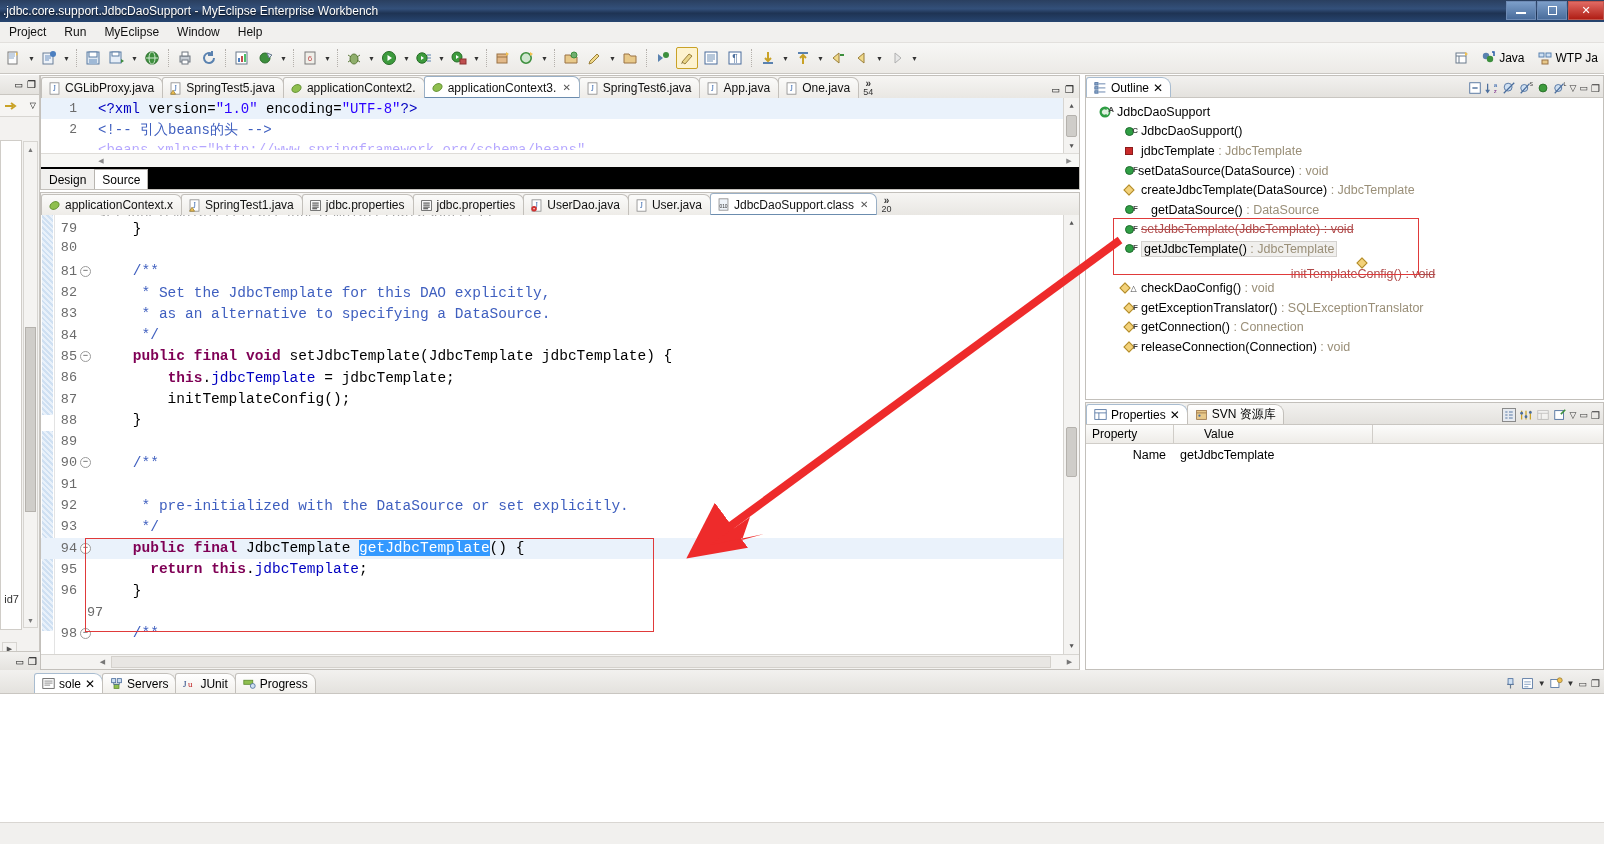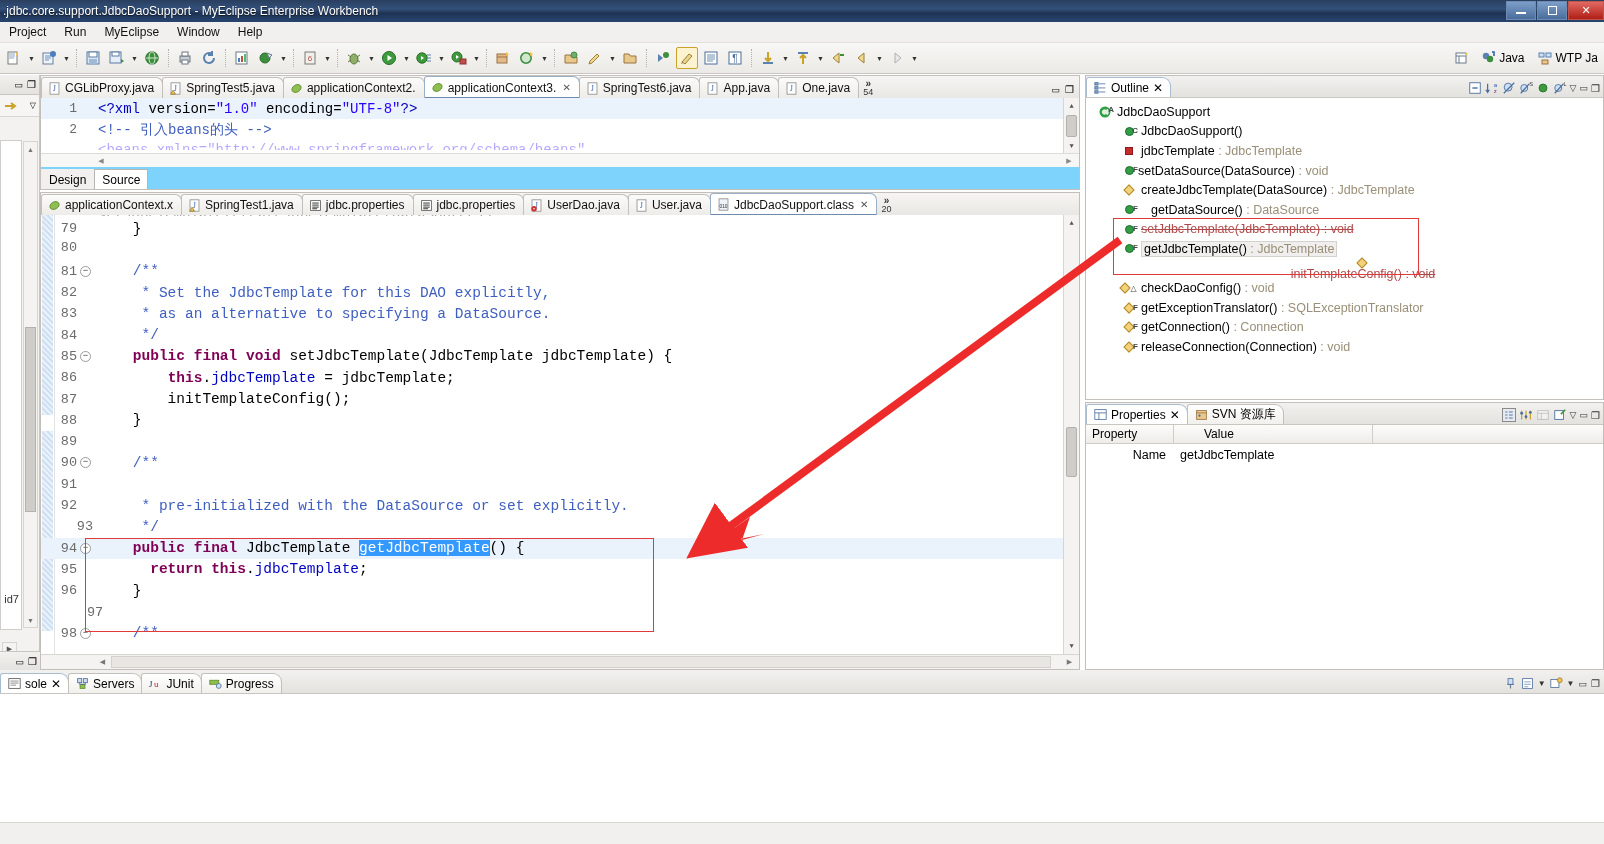--- a/index.html
+++ b/index.html
@@ -539,21 +539,21 @@
         <div class="thumb" style="top:17px;height:22px;"></div>
         <div class="ar" style="top:40px;">▼</div>
       </div>
     </div>
 
     <div style="position:absolute;left:0;right:0;bottom:22px;height:14px;background:#f7f7f5;border-top:1px solid #dedcd8;">
       <div style="position:absolute;left:54px;top:0;bottom:0;width:12px;display:flex;align-items:center;justify-content:center;font-size:7px;color:#888;">◀</div>
       <div style="position:absolute;right:4px;top:0;bottom:0;width:12px;display:flex;align-items:center;justify-content:center;font-size:7px;color:#888;">▶</div>
     </div>
 
-    <div style="position:absolute;left:0;right:0;bottom:0;height:22px;background:#7dd3fc;display:flex;align-items:flex-end;" id="top-page-tabs">
+    <div style="position:absolute;left:0;right:0;bottom:0;height:22px;background:#000000;display:flex;align-items:flex-end;" id="top-page-tabs">
         <div style="height:20px;padding:0 7px;display:flex;align-items:center;font-size:12px;
          background:#f1f0ee;
          border:1px solid transparent;border-bottom:none;">Design</div>
         <div style="height:20px;padding:0 7px;display:flex;align-items:center;font-size:12px;
          background:#fff;
          border:1px solid #b8b5b0;border-bottom:none;">Source</div>
       </div>
   </div>
 
   <div class="panel" style="left:40px;top:192px;width:1040px;height:478px;border:1px solid #c3c0bb;background:#fff;">
@@ -635,21 +635,21 @@
           <div class="codeline" style="position:absolute;left:0;right:0;top:85.2px;height:21.3px;"><span class="lnum" style="font-size:13.5px;">83</span><span class="ctext" style="font-size:14.5px;"><span class="cm">     * as an alternative to specifying a DataSource.</span></span></div>
           <div class="codeline" style="position:absolute;left:0;right:0;top:106.5px;height:21.3px;"><span class="lnum" style="font-size:13.5px;">84</span><span class="ctext" style="font-size:14.5px;"><span class="cm">     */</span></span></div>
           <div class="codeline" style="position:absolute;left:0;right:0;top:127.80000000000001px;height:21.3px;"><span class="lnum" style="font-size:13.5px;">85</span><span class="fold">−</span><span class="ctext" style="font-size:14.5px;"><span class="">    </span><span class="kw">public final void</span><span class=""> setJdbcTemplate(JdbcTemplate jdbcTemplate) {</span></span></div>
           <div class="codeline" style="position:absolute;left:0;right:0;top:149.1px;height:21.3px;"><span class="lnum" style="font-size:13.5px;">86</span><span class="ctext" style="font-size:14.5px;"><span class="">        </span><span class="kw">this</span><span class="">.</span><span class="fld">jdbcTemplate</span><span class=""> = jdbcTemplate;</span></span></div>
           <div class="codeline" style="position:absolute;left:0;right:0;top:170.4px;height:21.3px;"><span class="lnum" style="font-size:13.5px;">87</span><span class="ctext" style="font-size:14.5px;"><span class="">        initTemplateConfig();</span></span></div>
           <div class="codeline" style="position:absolute;left:0;right:0;top:191.70000000000002px;height:21.3px;"><span class="lnum" style="font-size:13.5px;">88</span><span class="ctext" style="font-size:14.5px;"><span class="">    }</span></span></div>
           <div class="codeline" style="position:absolute;left:0;right:0;top:213px;height:21.3px;"><span class="lnum" style="font-size:13.5px;">89</span><span class="ctext" style="font-size:14.5px;"></span></div>
           <div class="codeline" style="position:absolute;left:0;right:0;top:234.3px;height:21.3px;"><span class="lnum" style="font-size:13.5px;">90</span><span class="fold">−</span><span class="ctext" style="font-size:14.5px;"><span class="cm">    /**</span></span></div>
           <div class="codeline" style="position:absolute;left:0;right:0;top:255.60000000000002px;height:21.3px;"><span class="lnum" style="font-size:13.5px;">91</span></div>
           <div class="codeline" style="position:absolute;left:0;right:0;top:276.90000000000003px;height:21.3px;"><span class="lnum" style="font-size:13.5px;">92</span><span class="ctext" style="font-size:14.5px;"><span class="cm">     * pre-initialized with the DataSource or set explicitly.</span></span></div>
-          <div class="codeline" style="position:absolute;left:0;right:0;top:298.2px;height:21.3px;"><span class="lnum" style="font-size:13.5px;margin-left:16px;">93</span><span class="ctext" style="font-size:14.5px;"><span class="cm">     */</span></span></div>
+          <div class="codeline" style="position:absolute;left:0;right:0;top:298.2px;height:21.3px;"><span class="lnum" style="font-size:13.5px;">93</span><span class="ctext" style="font-size:14.5px;"><span class="cm">     */</span></span></div>
           <div class="codeline curline" style="position:absolute;left:0;right:0;top:319.5px;height:21.3px;"><span class="lnum" style="font-size:13.5px;">94</span><span class="fold">−</span><span class="ctext" style="font-size:14.5px;"><span class="">    </span><span class="kw">public final</span><span class=""> JdbcTemplate </span><span class="hl">getJdbcTemplate</span><span class="">() {</span></span></div>
           <div class="codeline" style="position:absolute;left:0;right:0;top:340.8px;height:21.3px;"><span class="lnum" style="font-size:13.5px;">95</span><span class="ctext" style="font-size:14.5px;"><span class="">      </span><span class="kw">return this</span><span class="">.</span><span class="fld">jdbcTemplate</span><span class="">;</span></span></div>
           <div class="codeline" style="position:absolute;left:0;right:0;top:362.1px;height:21.3px;"><span class="lnum" style="font-size:13.5px;">96</span><span class="ctext" style="font-size:14.5px;"><span class="">    }</span></span></div>
           <div class="codeline" style="position:absolute;left:0;right:0;top:383.40000000000003px;height:21.3px;"><span class="lnum" style="font-size:13.5px;padding-left:46px;">97</span><span class="ctext" style="font-size:14.5px;"></span></div>
           <div class="codeline" style="position:absolute;left:0;right:0;top:404.7px;height:21.3px;"><span class="lnum" style="font-size:13.5px;">98</span><span class="fold">−</span><span class="ctext" style="font-size:14.5px;"><span class="cm">    /**</span></span></div>
         </div>
 
       <div class="vsb">
         <div class="ar" style="top:0;">▲</div>
         <div class="thumb" style="top:212px;height:50px;"></div>
@@ -866,21 +866,21 @@
     <div>
       <div class="prop-row">
         <div class="c1">Name</div>
         <div class="c2">getJdbcTemplate</div>
       </div>
     </div>
   </div>
 
   <div class="panel" style="left:0;top:670px;width:1604px;height:152px;background:#fff;">
     <div style="position:absolute;left:0;top:0;right:0;height:24px;background:linear-gradient(to bottom,#f2f1ef,#e4e2de);
-                display:flex;align-items:flex-end;border-bottom:1px solid #c9c6c1;" id="bottom-tabs">
+                display:flex;align-items:flex-end;border-bottom:1px solid #c9c6c1;padding-left:34px;" id="bottom-tabs">
         <div class="viewtab active">
           <svg class="ico" style="width:13px;height:13px;" viewBox="0 0 16 16">
             <rect x="1" y="2" width="14" height="12" fill="#fff" stroke="#555"></rect>
             <path d="M3 5h10M3 7.5h10M3 10h7" stroke="#777"></path>
           </svg>
           <span>sole</span>
           <span class="x">✕</span>
         </div>
         <div class="viewtab">
           <svg class="ico" style="width:13px;height:13px;" viewBox="0 0 16 16">

